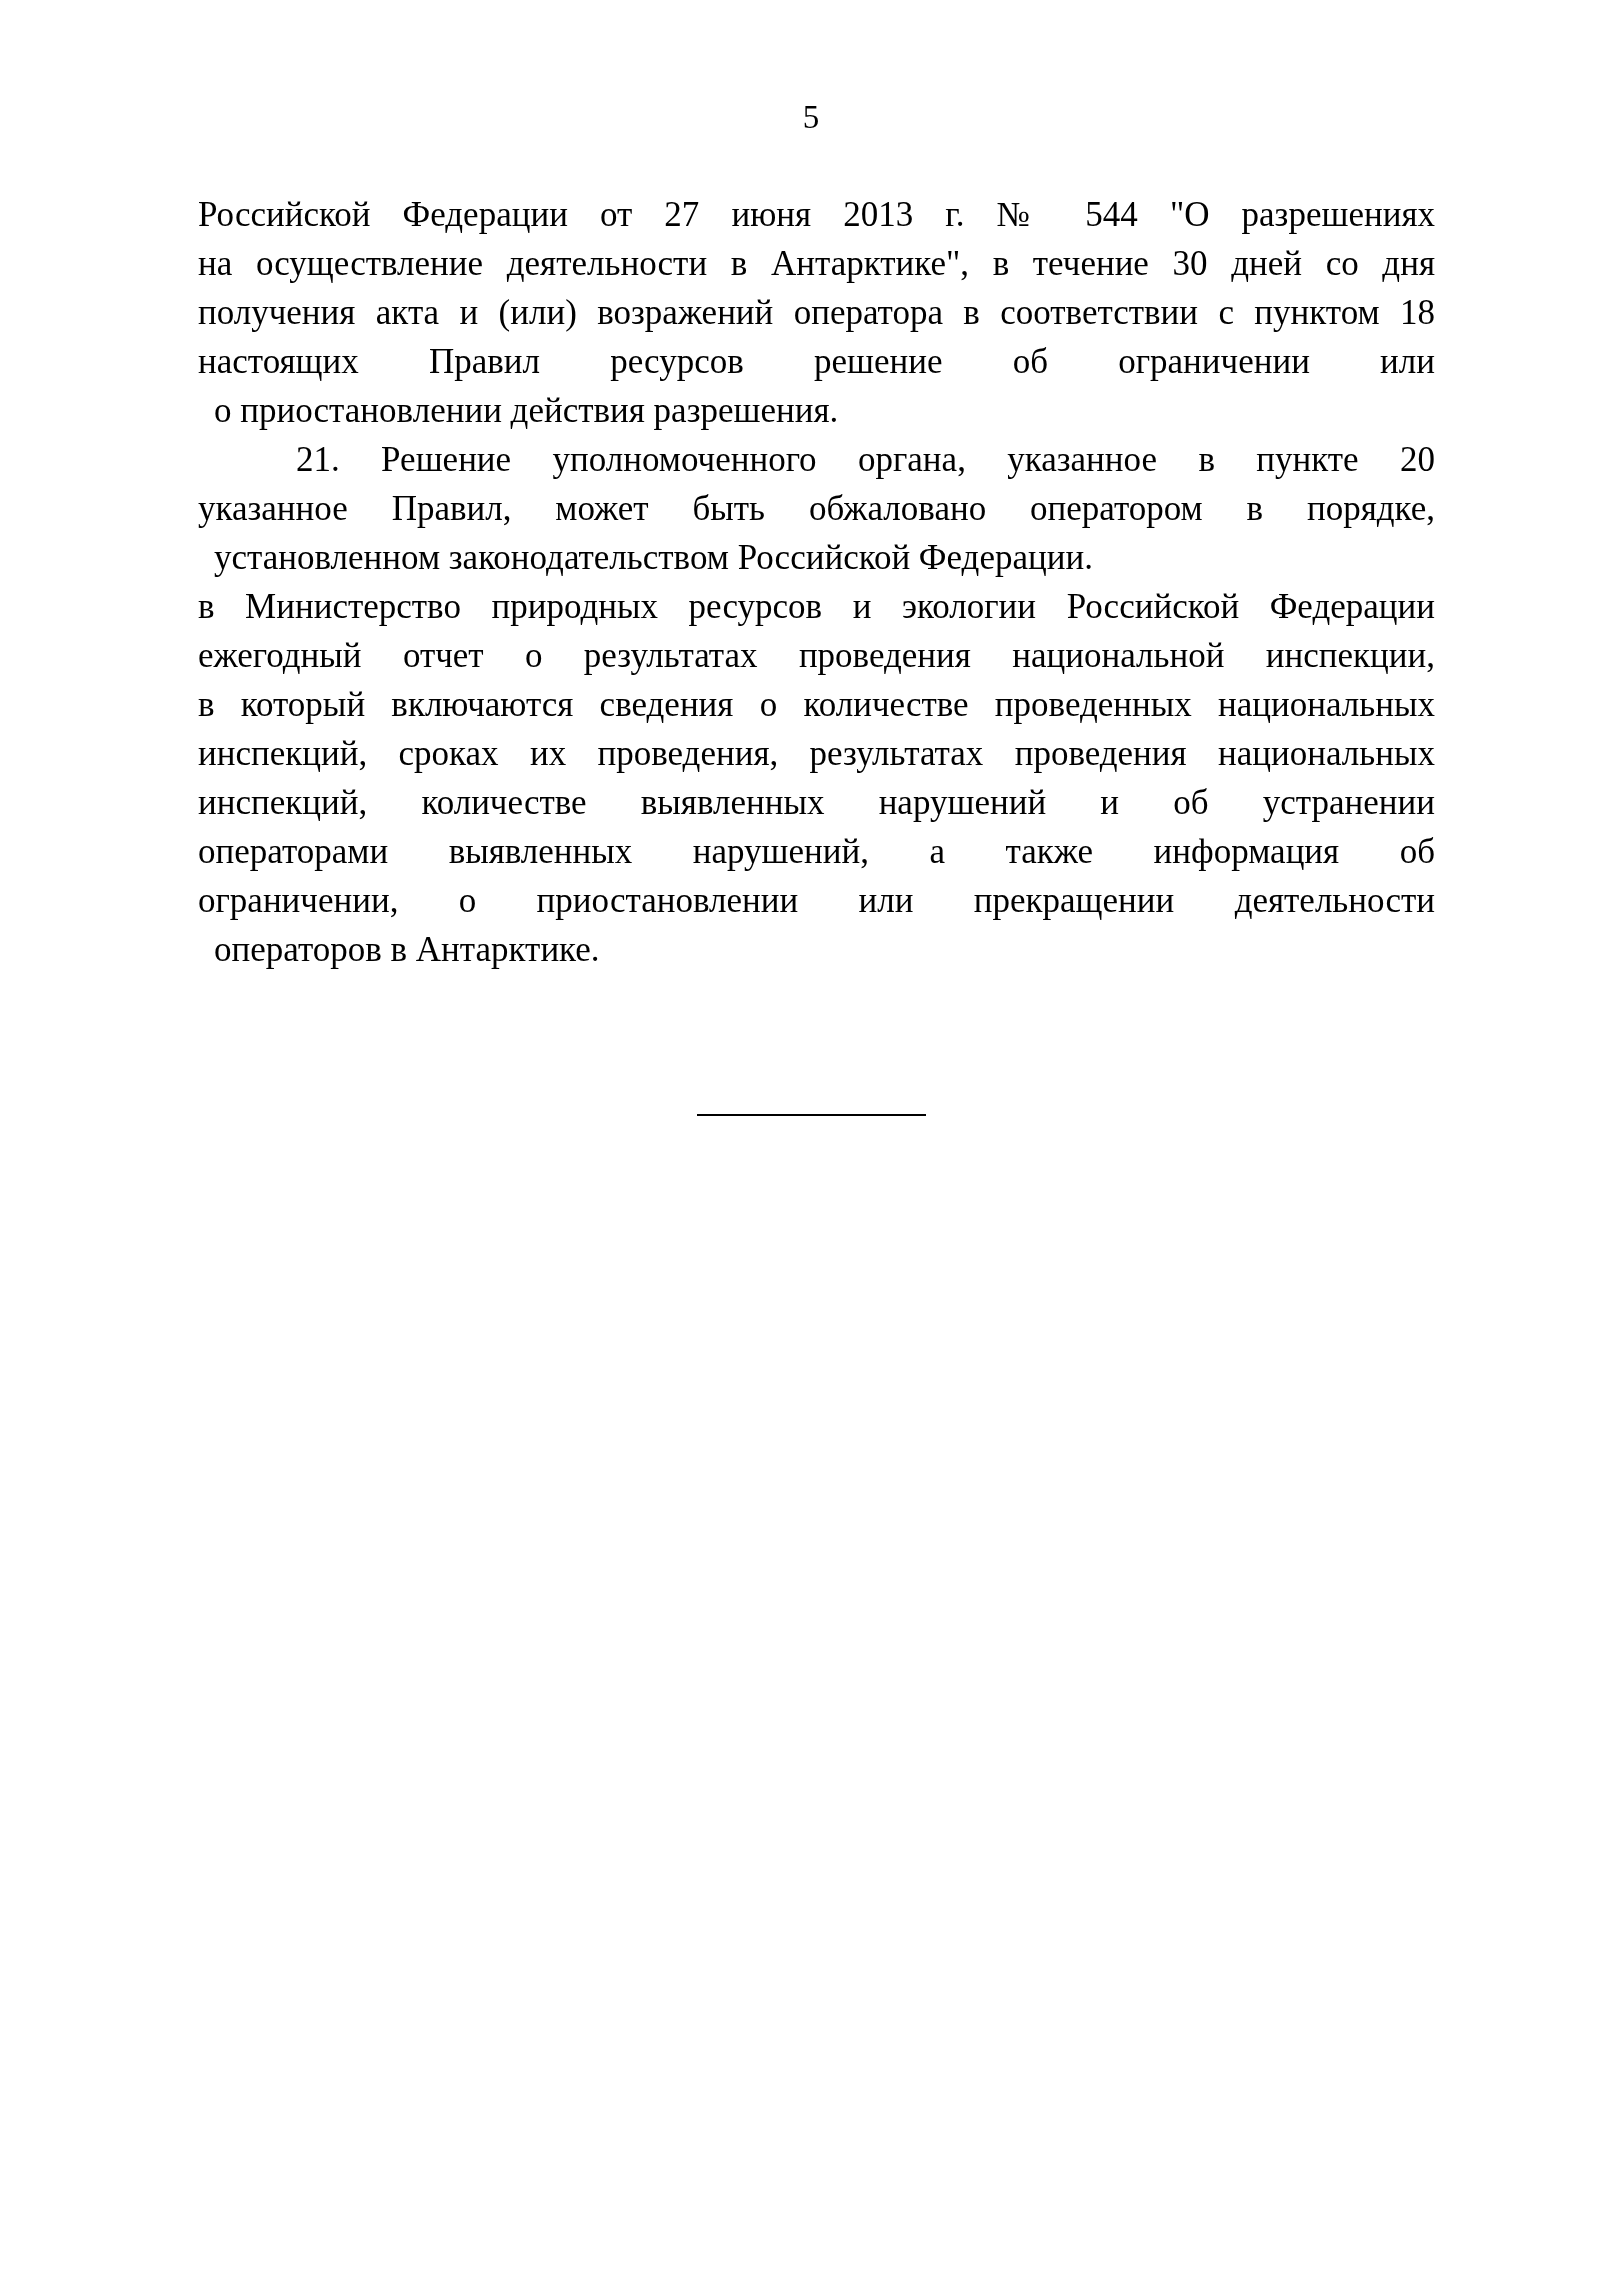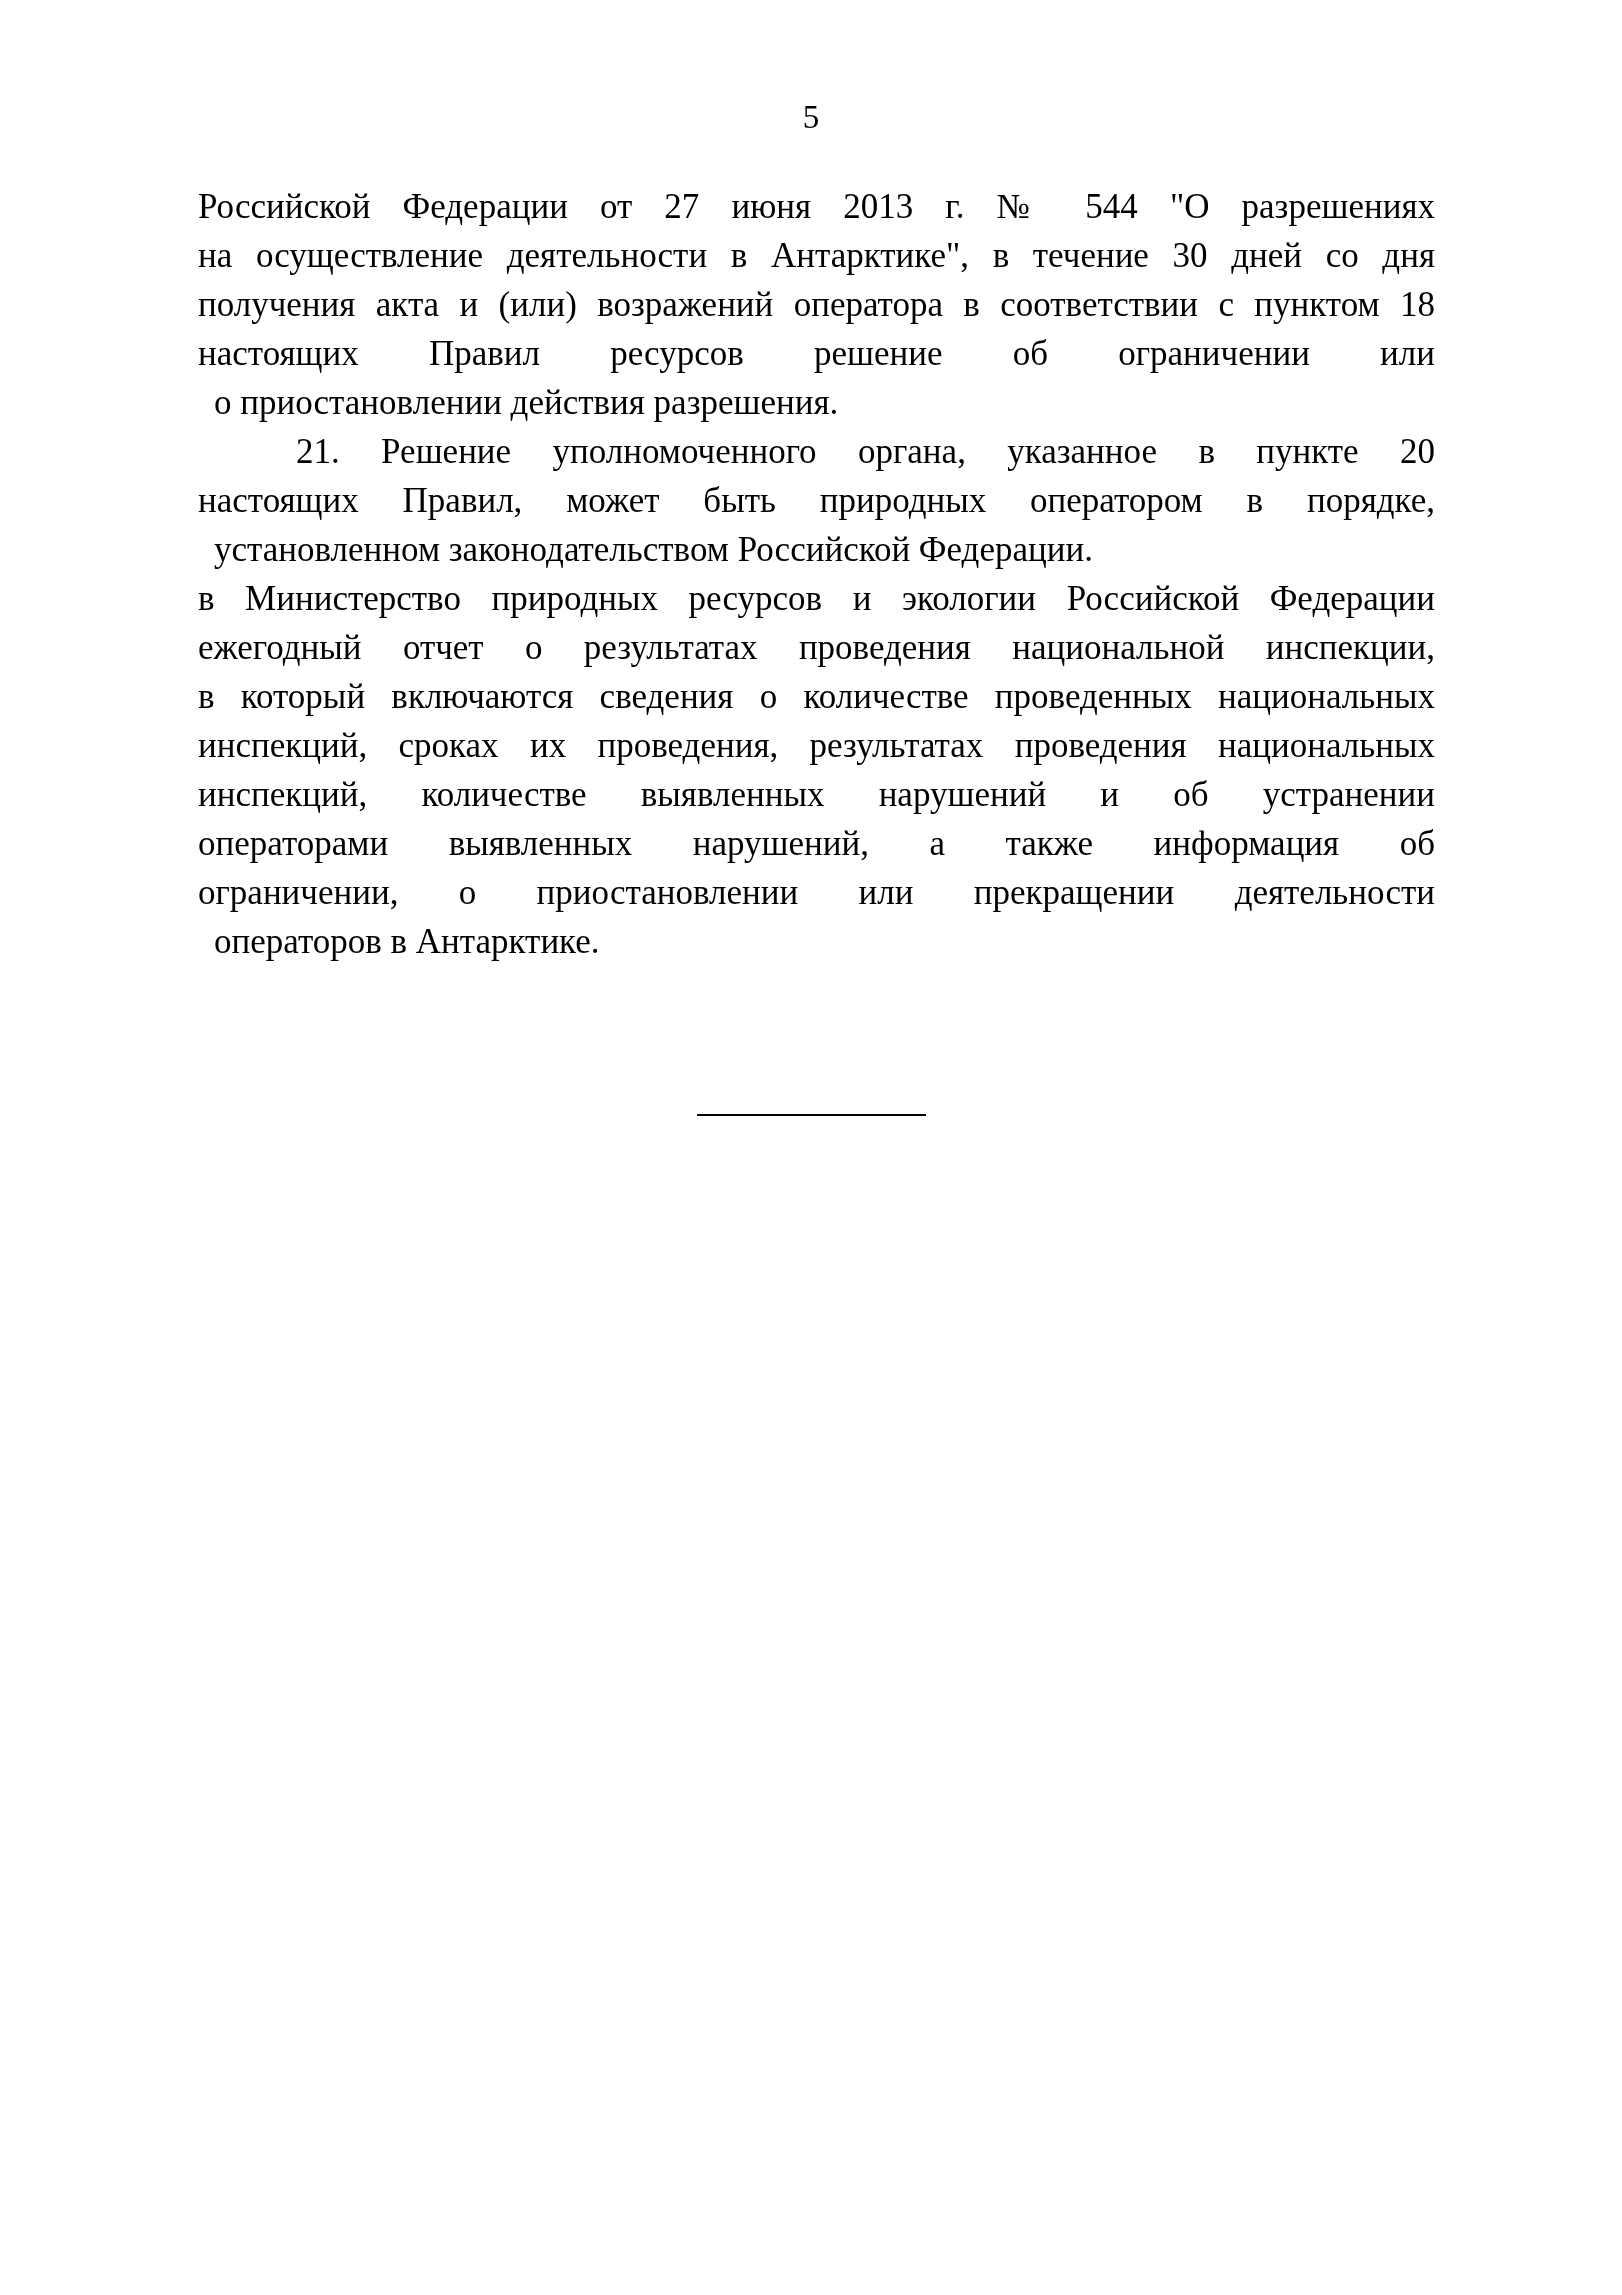--- a/index.html
+++ b/index.html
@@ -19,21 +19,21 @@
       position: absolute;
       top: 98px;
       left: 0;
       width: 1622px;
       text-align: center;
       font-size: 33px;
       line-height: 39px;
     }
     .body-text {
       position: absolute;
-      top: 182px;
+      top: 190px;
       left: 198px;
       width: 1237px;
       font-size: 35px;
       line-height: 49px;
     }
     .para {
       margin: 0;
       text-align: justify;
       text-align-last: left;
     }
@@ -69,21 +69,21 @@
   <p class="para">
     <span class="line">Российской Федерации от 27 июня 2013 г. № 544 "О разрешениях</span>
     <span class="line">на осуществление деятельности в Антарктике", в течение 30 дней со дня</span>
     <span class="line">получения акта и (или) возражений оператора в соответствии с пунктом 18</span>
     <span class="line">настоящих Правил ресурсов решение об ограничении или</span>
     <span class="line last">о приостановлении действия разрешения.</span>
   </p>
 
   <p class="para">
     <span class="line indent">21. Решение уполномоченного органа, указанное в пункте 20</span>
-    <span class="line">настоящих Правил, может быть природных оператором в порядке,</span>
+    <span class="line">указанное Правил, может быть обжаловано оператором в порядке,</span>
     <span class="line last">установленном законодательством Российской Федерации.</span>
   </p>
 
   <p class="para">
     <span class="line">в Министерство природных ресурсов и экологии Российской Федерации</span>
     <span class="line">ежегодный отчет о результатах проведения национальной инспекции,</span>
     <span class="line">в который включаются сведения о количестве проведенных национальных</span>
     <span class="line">инспекций, сроках их проведения, результатах проведения национальных</span>
     <span class="line">инспекций, количестве выявленных нарушений и об устранении</span>
     <span class="line">операторами выявленных нарушений, а также информация об</span>

